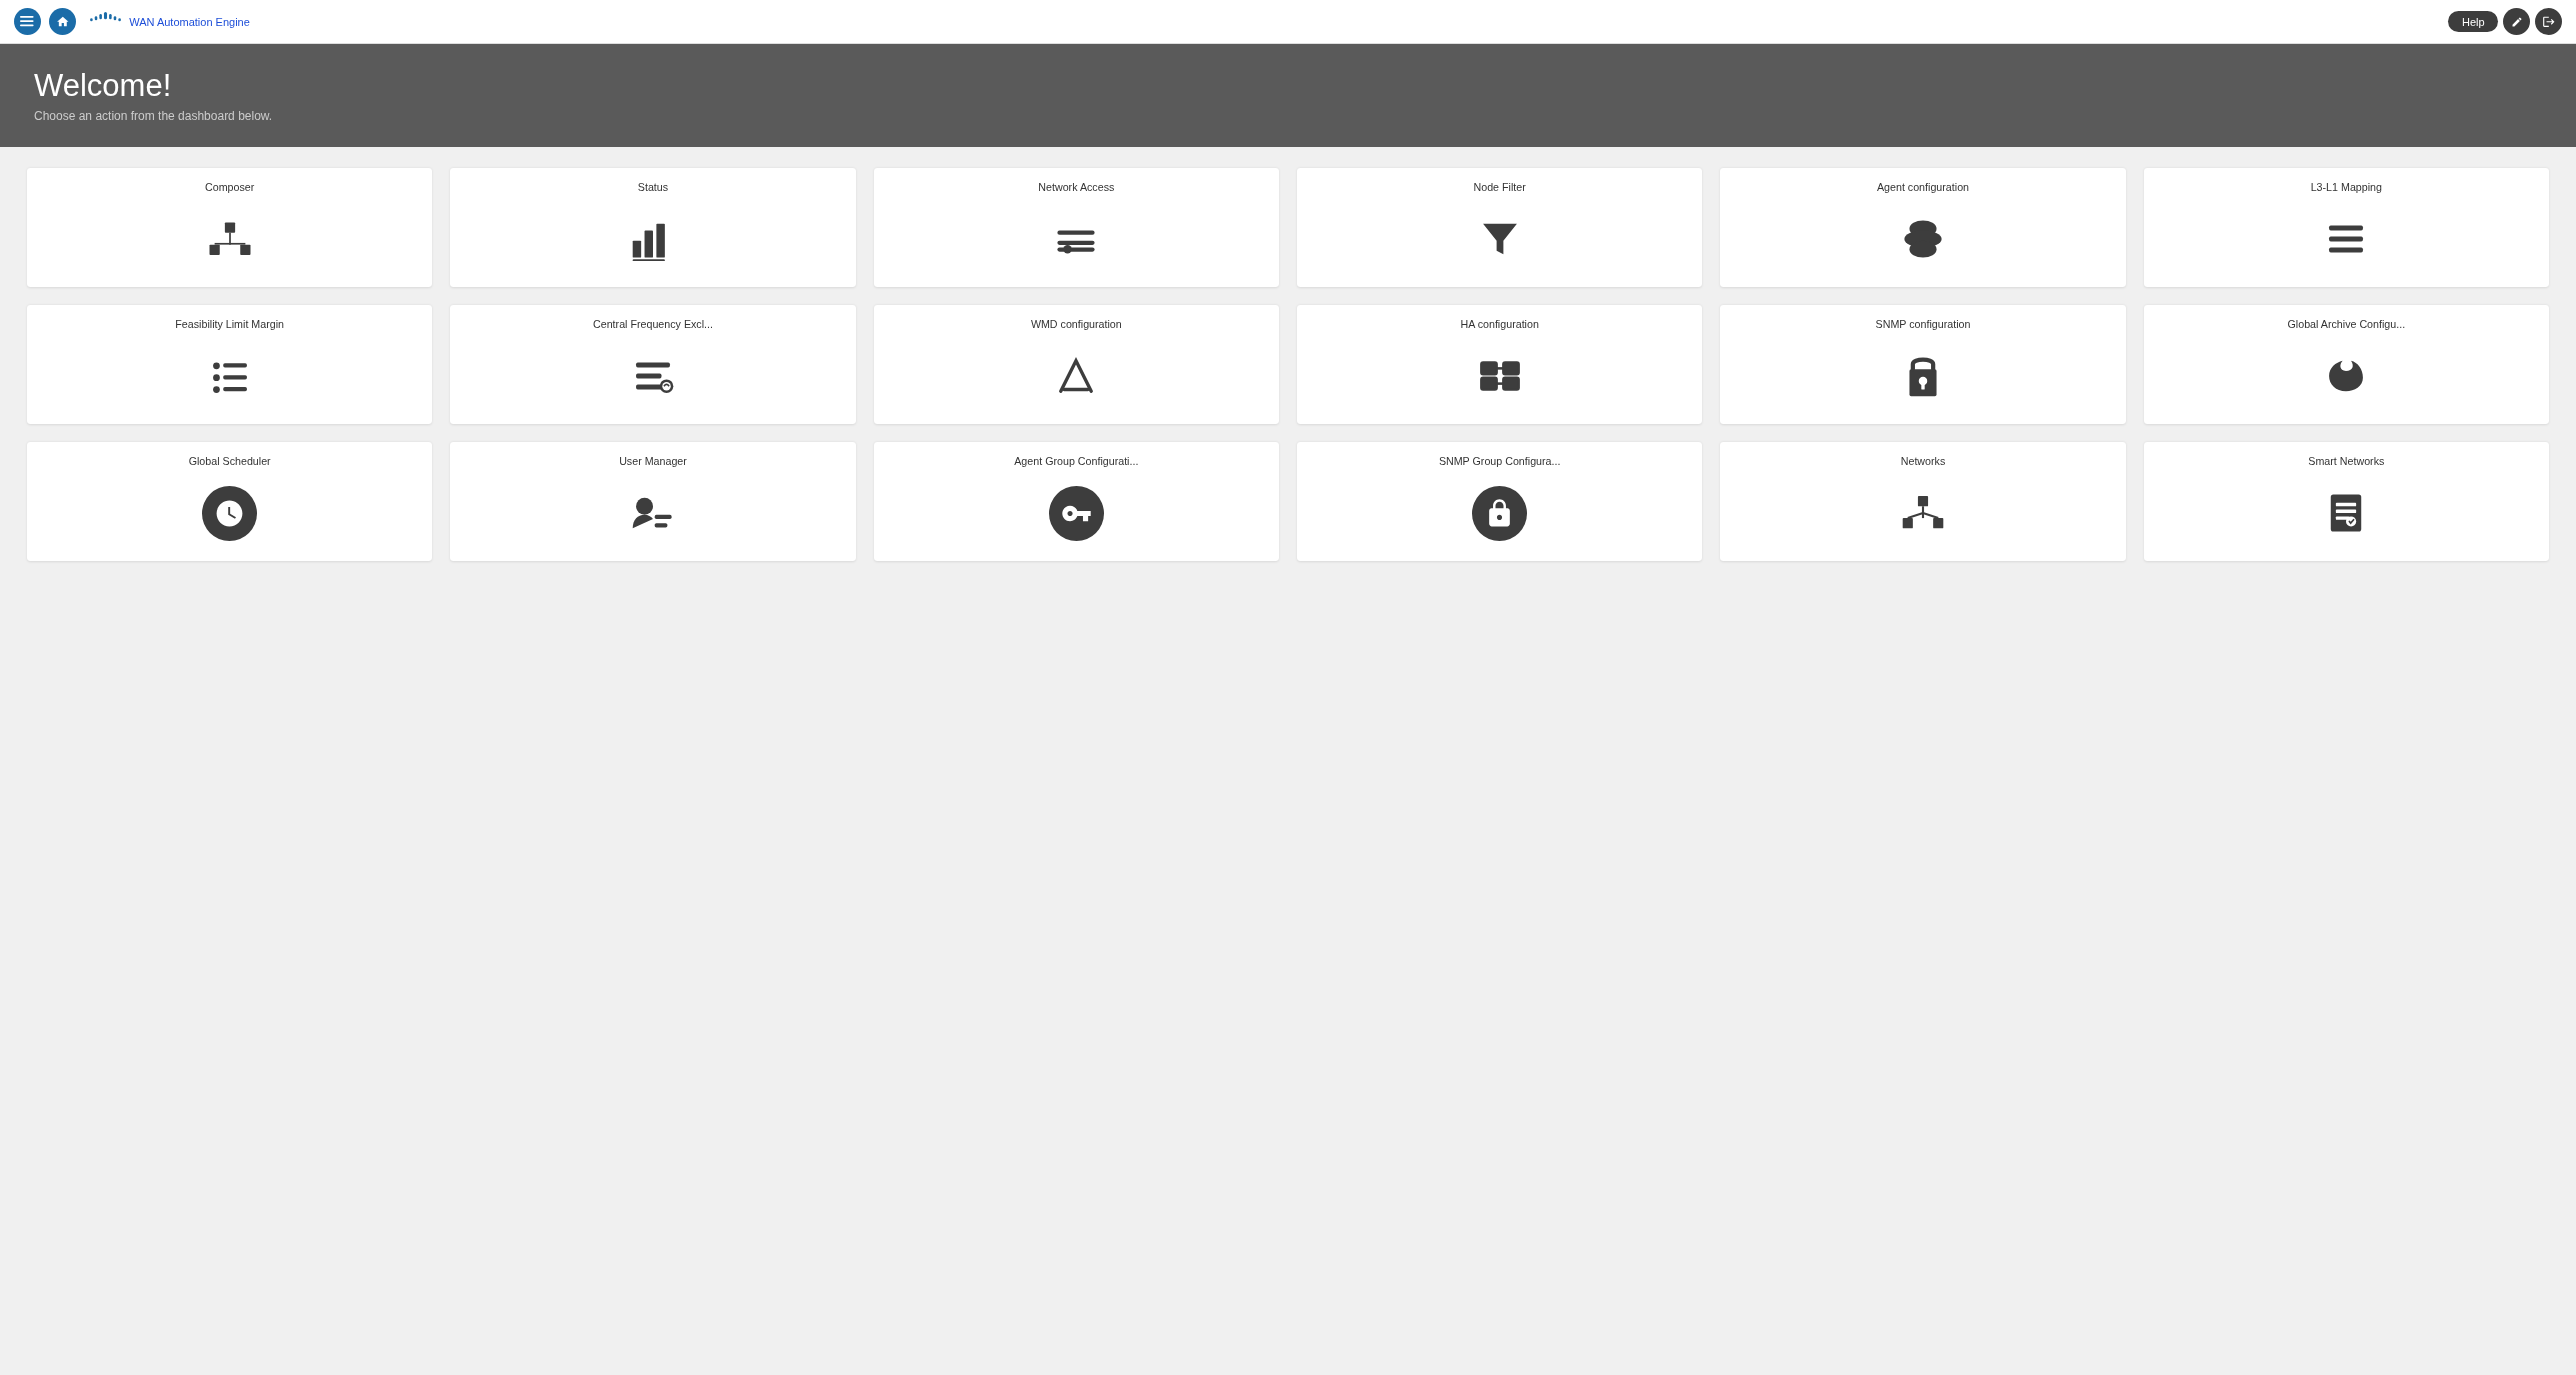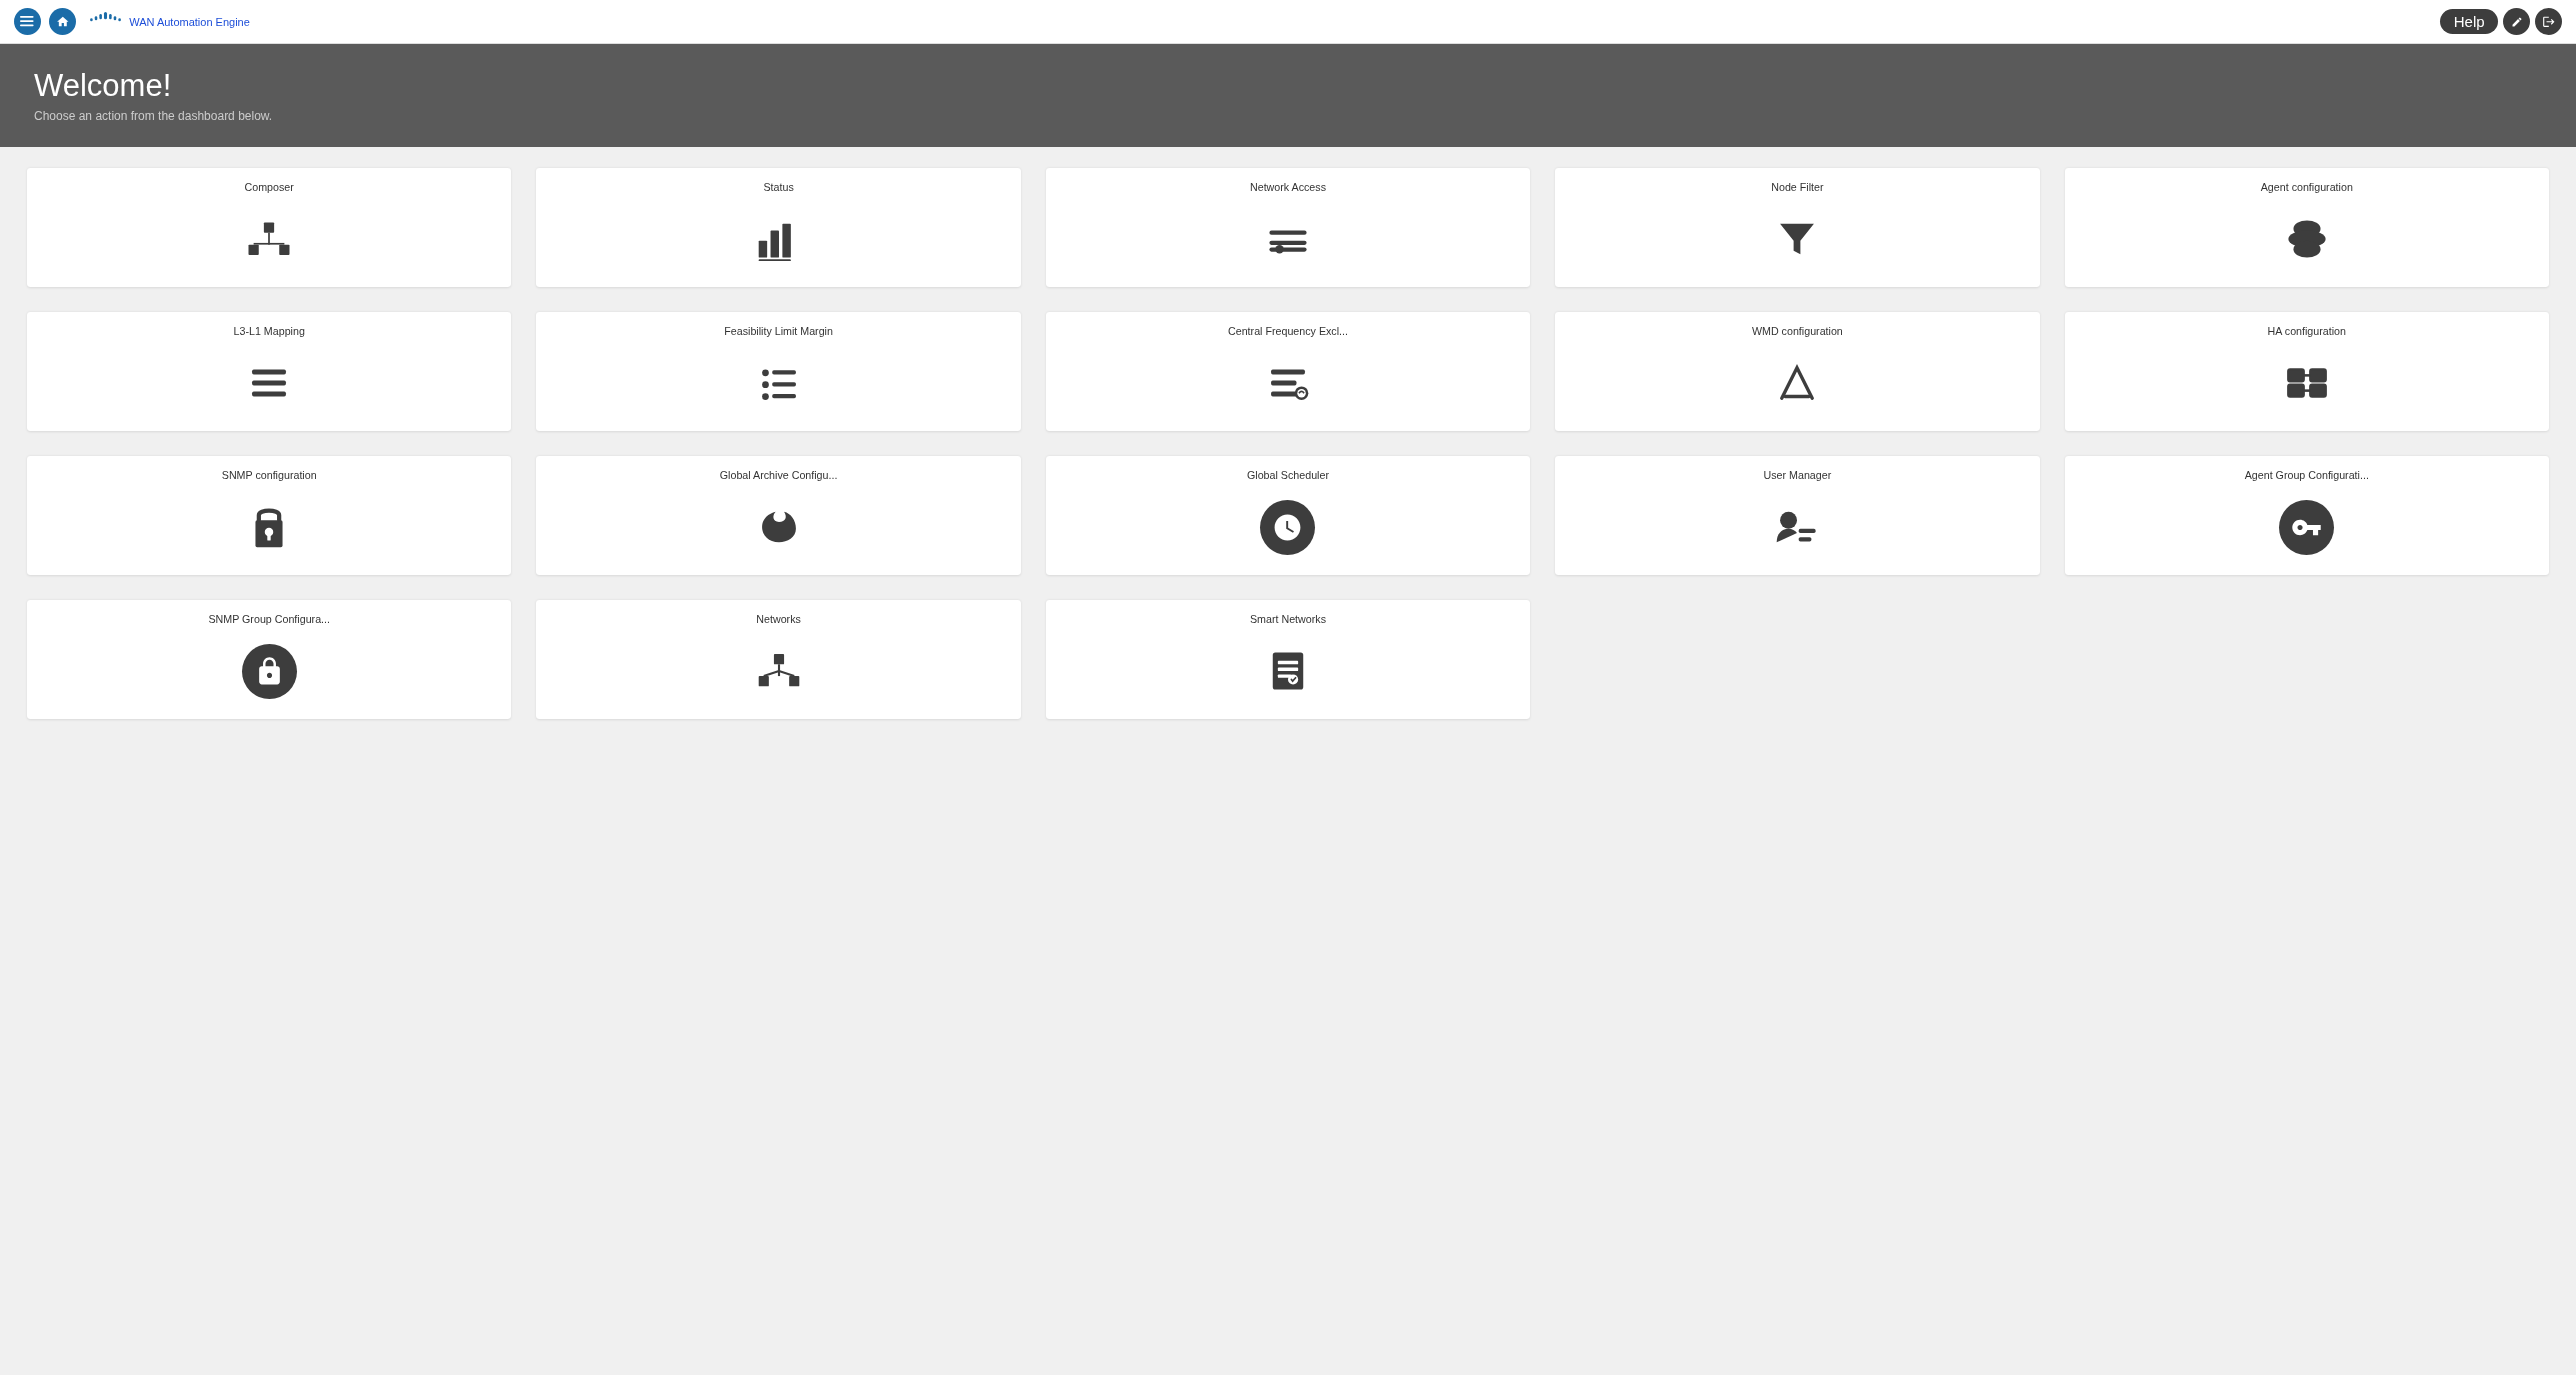--- a/index.html
+++ b/index.html
@@ -65,21 +65,21 @@
       display: flex;
       align-items: center;
       gap: 5.1px;
     }
     .btn-help {
       background: #3d3d3d;
       color: #fff;
       border: none;
       border-radius: 17px;
       padding: 4.3px 13.6px;
-      font-size: 15px;
+      font-size: 11px;
       cursor: pointer;
     }
     .btn-icon-round {
       width: 27px;
       height: 27px;
       background: #3d3d3d;
       border: none;
       border-radius: 50%;
       color: #fff;
       display: flex;
@@ -105,22 +105,22 @@
       color: #ccc;
       font-weight: 300;
     }
 
     
     .dashboard {
       padding: 20.5px 27px;
     }
     .grid {
       display: grid;
-      grid-template-columns: repeat(5, 1fr);
-      gap: 25px;
+      grid-template-columns: repeat(6, 1fr);
+      gap: 18px;
     }
 
     .card {
       background: #fff;
       border-radius: 3.4px;
       box-shadow: 0 0.9px 2.6px rgba(0,0,0,0.1);
       padding: 13.6px 10.2px;
       display: flex;
       flex-direction: column;
       align-items: center;

